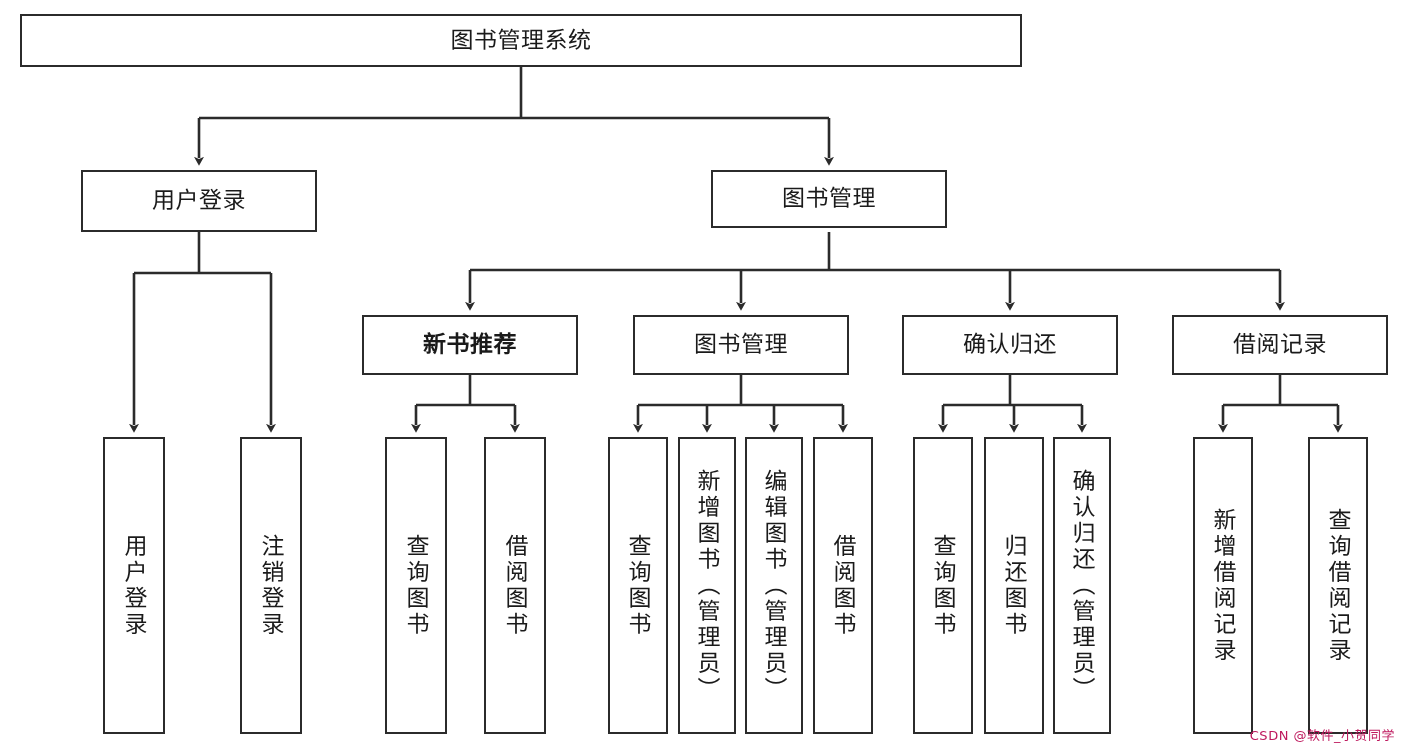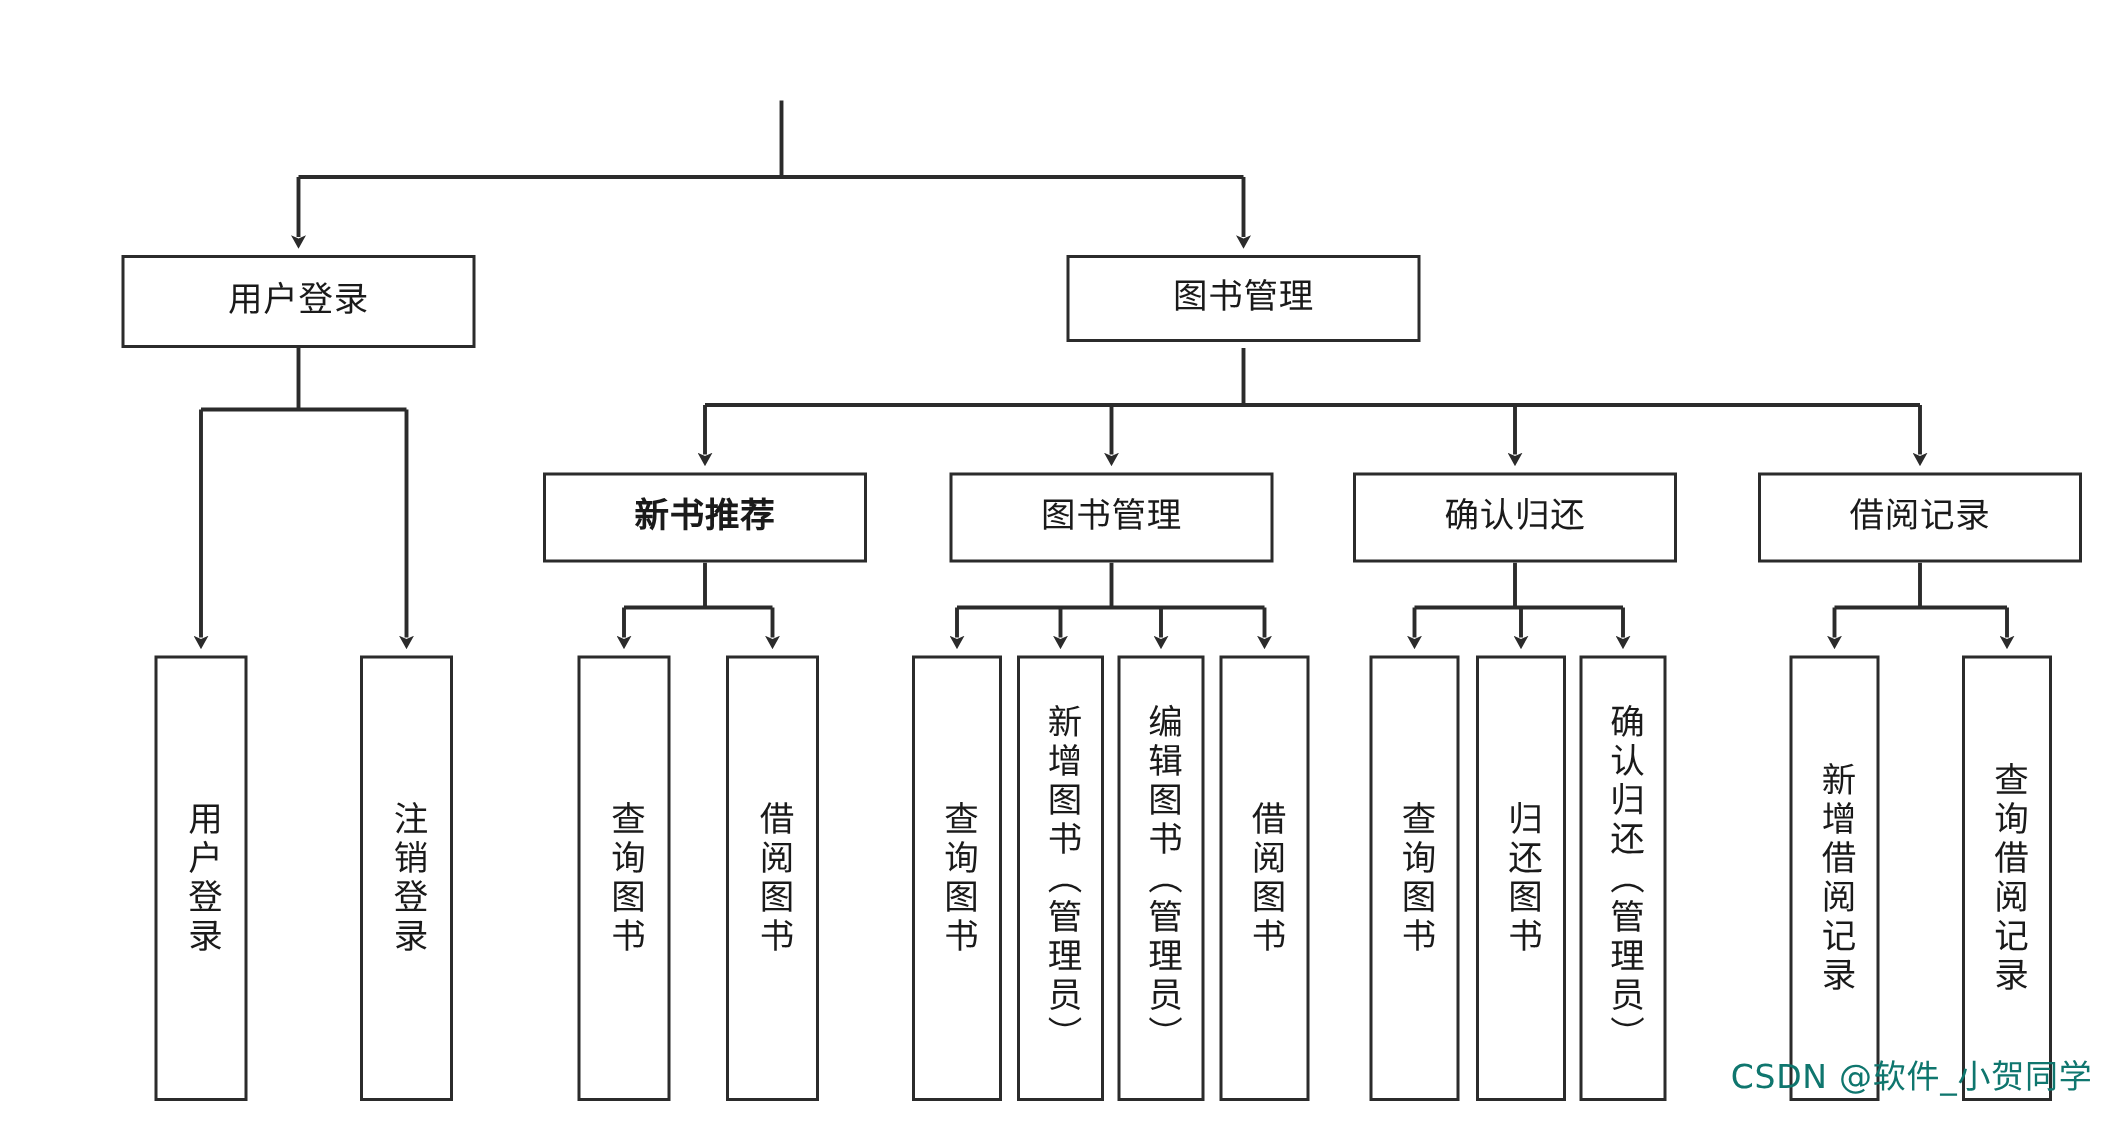--- a/index.html
+++ b/index.html
@@ -53,23 +53,23 @@
     writing-mode: vertical-rl;
     text-orientation: upright;
     display: block;
     line-height: 1.05;
     letter-spacing: 3px;
     white-space: nowrap;
   }
   .watermark {
     position: absolute;
     right: 10px;
-    bottom: 16px;
-    font-size: 22px;
-    color: #0f766e;
+    bottom: 3px;
+    font-size: 13px;
+    color: #be185d;
     letter-spacing: 0.5px;
     white-space: nowrap;
     user-select: none;
   }
 </style>
 </head>
 <body>
 
 <div id="diagram-root">
 
@@ -128,20 +128,23 @@
     </g>
 
     <g stroke="#2b2b2b" stroke-width="2.6" fill="none">
       <path d="M1280,375 L1280,405"></path>
       <path d="M1223,405 L1338,405"></path>
       <path d="M1223,405 L1223,425" marker-end="url(#arrowhead)"></path>
       <path d="M1338,405 L1338,425" marker-end="url(#arrowhead)"></path>
     </g>
   </svg>
 
+  <div class="node node-h node-root" style="left:20px; top:14px; width:1002px; height:53px;">
+    <span>图书管理系统</span>
+  </div>
 
   <div class="node node-h" style="left:81px; top:170px; width:236px; height:62px;">
     <span>用户登录</span>
   </div>
 
   <div class="node node-h" style="left:711px; top:170px; width:236px; height:58px;">
     <span>图书管理</span>
   </div>
 
   <div class="node node-h" style="left:362px; top:315px; width:216px; height:60px;font-weight:bold;">

